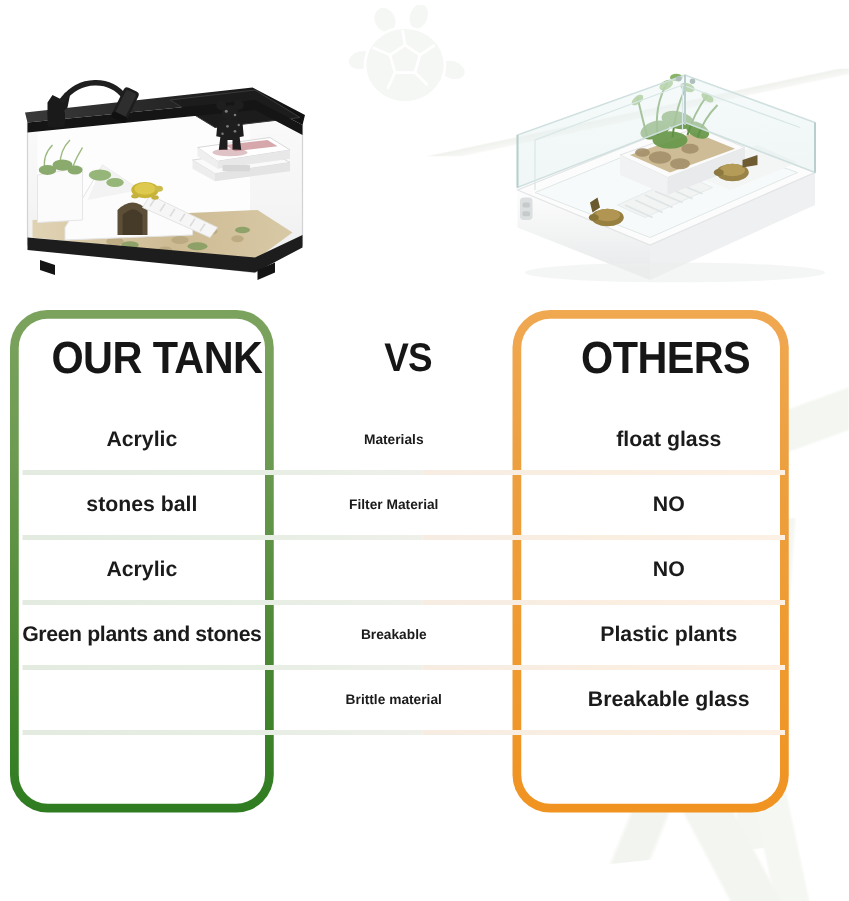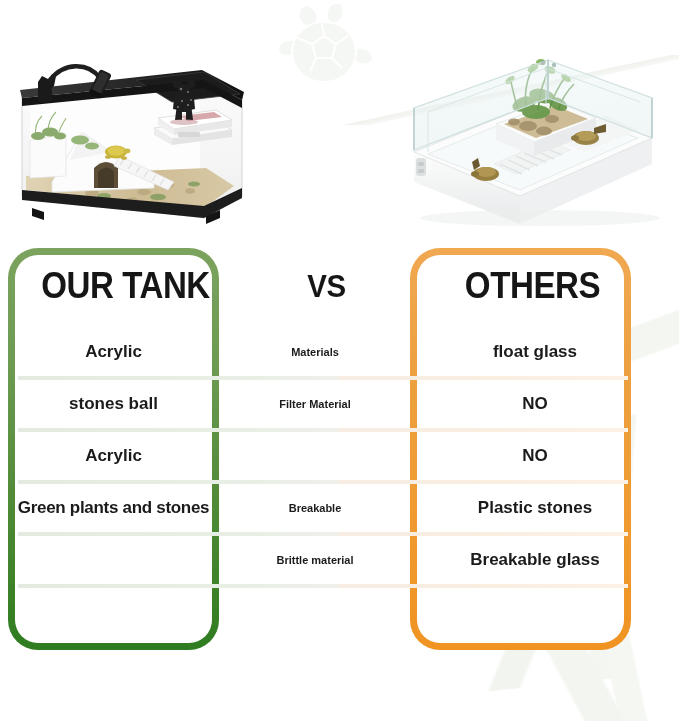--- a/index.html
+++ b/index.html
@@ -375,21 +375,21 @@
     <div class="cell others">NO</div>
   </div>
   <div class="divider" style="top:232px">
       <span class="seg-l"></span>
       <span class="seg-r"></span>
     </div>
 
   <div class="row" style="top:234px">
     <div class="cell ours tight">Green plants and stones</div>
     <div class="cell mid">Breakable</div>
-    <div class="cell others">Plastic stones</div>
+    <div class="cell others">Plastic plants</div>
   </div>
   <div class="divider" style="top:284px">
       <span class="seg-l"></span>
       <span class="seg-r"></span>
     </div>
 
   <div class="row" style="top:286px">
     <div class="cell mid">Brittle material</div>
     <div class="cell others">Breakable glass</div>
   </div>

